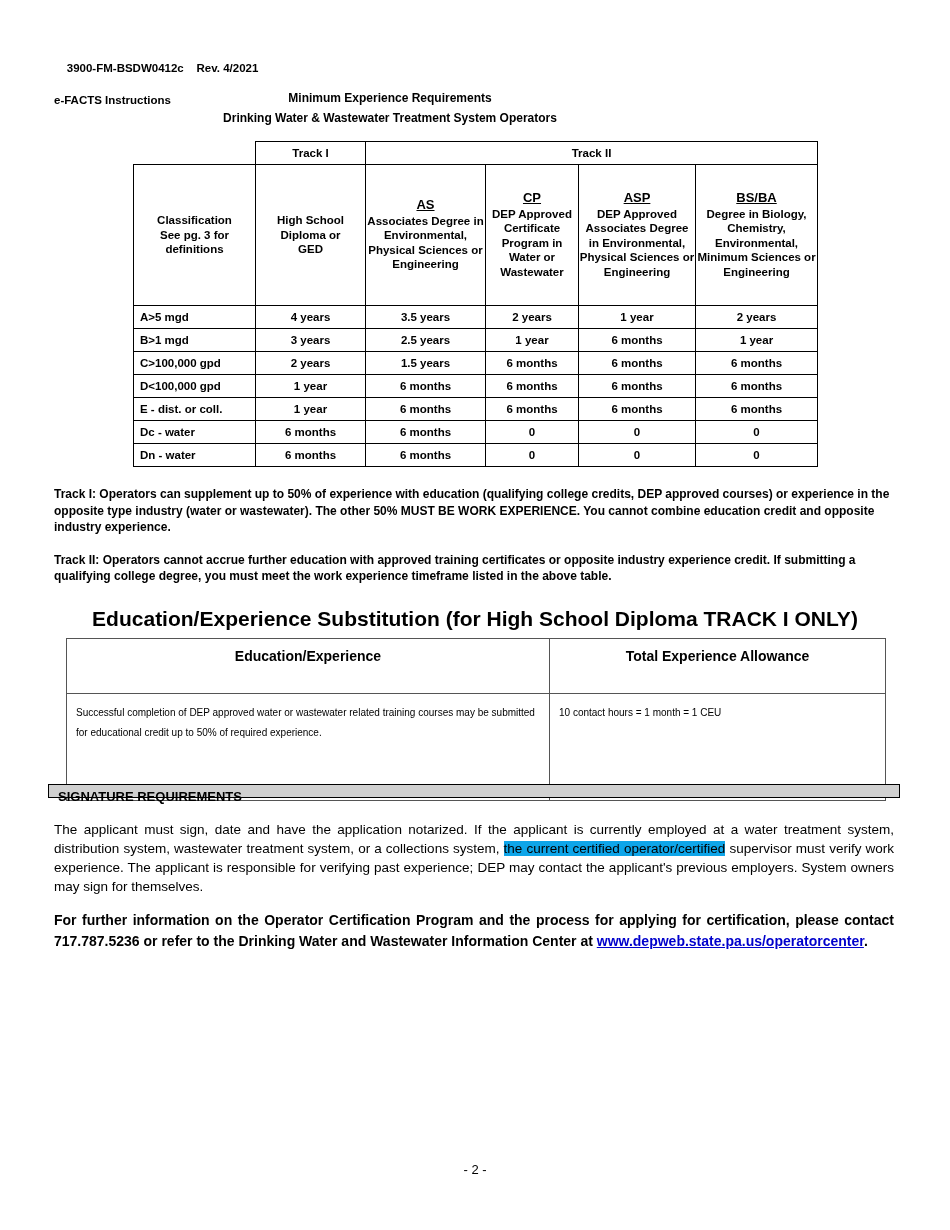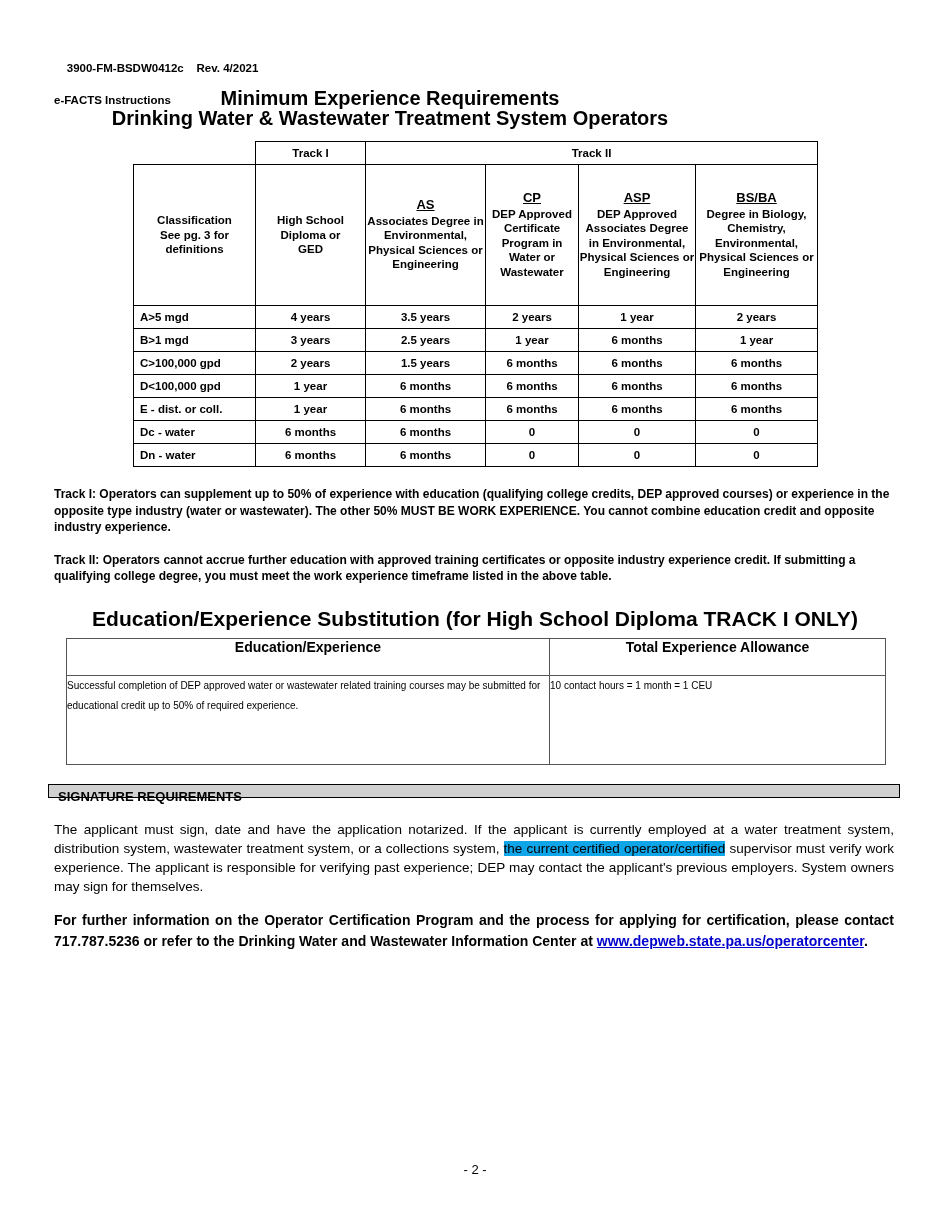--- a/index.html
+++ b/index.html
@@ -27,21 +27,21 @@
   }
   .doc-header .form-no-row { white-space: pre; }
 
   
   .main-title {
     position: absolute;
     left: 0;
     top: 88px;
     width: 780px;
     text-align: center;
-    font-size: 20px;
+    font-size: 12px;
     font-weight: bold;
     line-height: 20px;
   }
 
   
   .exp-table-wrap {
     position: absolute;
     left: 133px;
     top: 141px;
     width: 684px;
@@ -129,21 +129,21 @@
     top: 638px;
     width: 819px;
   }
   table.edu-table {
     border-collapse: collapse;
     width: 819px;
     table-layout: fixed;
   }
   table.edu-table td {
     border: 1px solid #555555;
-    padding: 0;
+    padding: 9px;
     vertical-align: top;
   }
   .edu-col-left  { width: 483px; }
   .edu-col-right { width: 336px; }
   .edu-hdr td {
     height: 36px;
     text-align: center;
     vertical-align: middle;
     font-size: 14px;
     font-weight: bold;
@@ -258,21 +258,21 @@
         <td>
           <span class="hdr-code">CP</span>
           <span>DEP Approved Certificate Program in Water or Wastewater</span>
         </td>
         <td>
           <span class="hdr-code">ASP</span>
           <span>DEP Approved Associates Degree in Environmental, Physical Sciences or Engineering</span>
         </td>
         <td>
           <span class="hdr-code">BS/BA</span>
-          <span>Degree in Biology, Chemistry, Environmental, Physical Sciences or Engineering</span>
+          <span>Degree in Biology, Chemistry, Environmental, Minimum Sciences or Engineering</span>
         </td>
       </tr>
 
       <tr class="data-row">
         <td class="cell-label">A&gt;5 mgd</td>
         <td>4 years</td>
         <td>3.5 years</td>
         <td>2 years</td>
         <td>1 year</td>
         <td>2 years</td>

